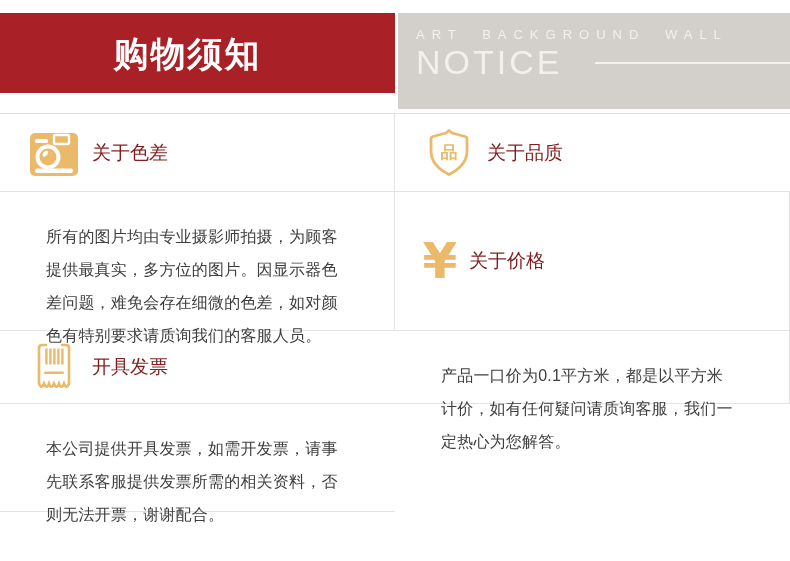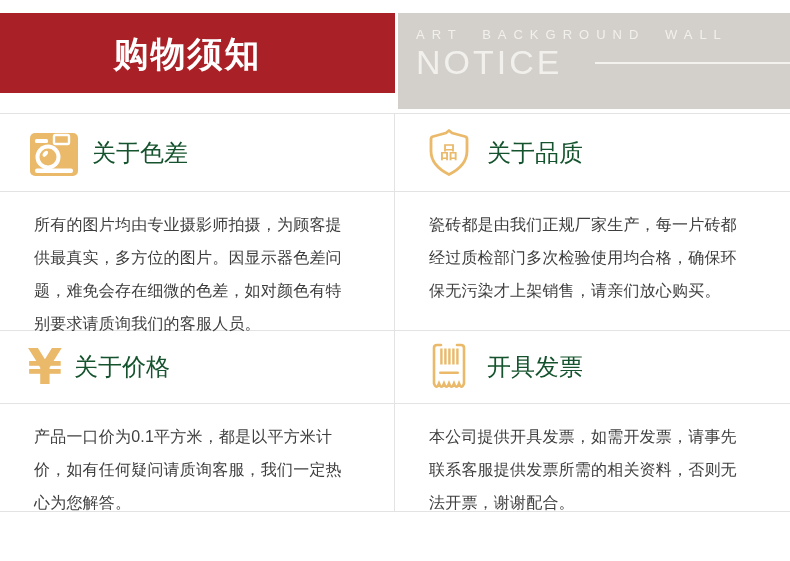--- a/index.html
+++ b/index.html
@@ -44,28 +44,28 @@
     border-top:1px solid #e3e3e3;
   }
   .cell { box-sizing:border-box; border-bottom:1px solid #e3e3e3; }
   .cell.left { border-right:1px solid #e3e3e3; }
   .header-cell { display:flex; align-items:center; padding-left:30px; }
   .icon-box {
     width:48px; display:flex; justify-content:center; align-items:center;
     flex:none;
   }
   .icon-box.narrow { width:30px; }
-  .section-title { font-size:24px; color:#14532d; margin-left:14px;text-align:right; }
+  .section-title { font-size:19px; color:#7f1d1d; margin-left:14px;text-align:right; }
   .yen-glyph {
     font-family:"DejaVu Sans",sans-serif; font-weight:bold; font-size:50px;
     color:#eab96a; line-height:1;
   }
   .text-cell { padding:12px 34px 0 30px; }
   .text-cell p {
-    margin:4px; font-size:16px; line-height:33px; color:#3e3e3e;
+    margin:16px; font-size:16px; line-height:33px; color:#3e3e3e;
     letter-spacing:0.2px;
   }
 </style>
 </head>
 <body>
 
 <div>
 
   <div class="banner-red">
     <span class="banner-title">购物须知</span>
@@ -100,23 +100,20 @@
           <path d="M4 11 Q4 9 6 8.5 L19 5 L22 2.5 L25 5 L38 8.5 Q40 9 40 11 V23 C40 35 32 41.5 22 46.5 C12 41.5 4 35 4 23 Z" fill="none" stroke="#eab96a" stroke-width="2.8" stroke-linejoin="round"></path>
           <text x="22" y="30" text-anchor="middle" font-size="17" font-weight="600" fill="#eab96a">品</text>
         </svg>
       </span>
       <span class="section-title">关于品质</span>
     </div>
 
     <div class="cell text-cell left">
       <p>所有的图片均由专业摄影师拍摄，为顾客提供最真实，多方位的图片。因显示器色差问题，难免会存在细微的色差，如对颜色有特别要求请质询我们的客服人员。</p>
     </div>
-    <div class="cell text-cell">
-      <p>瓷砖都是由我们正规厂家生产，每一片砖都经过质检部门多次检验使用均合格，确保环保无污染才上架销售，请亲们放心购买。</p>
-    </div>
 
     <div class="cell header-cell left">
       <span class="icon-box narrow">
         <span class="yen-glyph">¥</span>
       </span>
       <span class="section-title">关于价格</span>
     </div>
     <div class="cell header-cell">
       <span class="icon-box">
         <svg width="44" height="54" viewBox="0 0 44 54">

